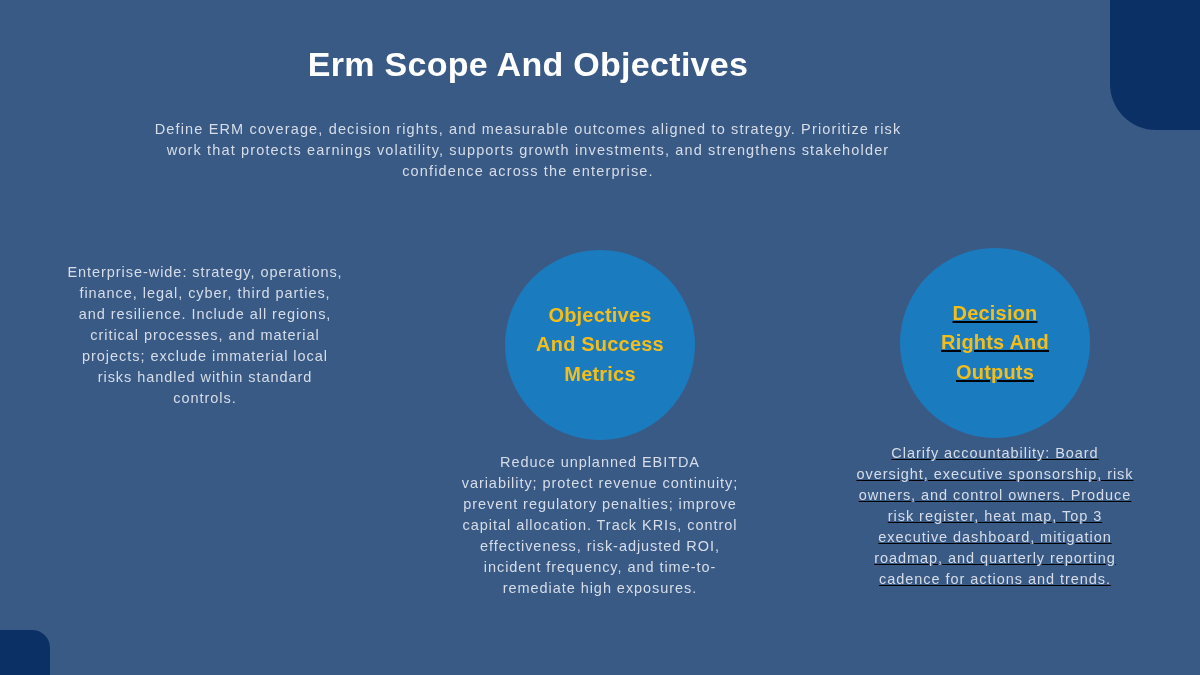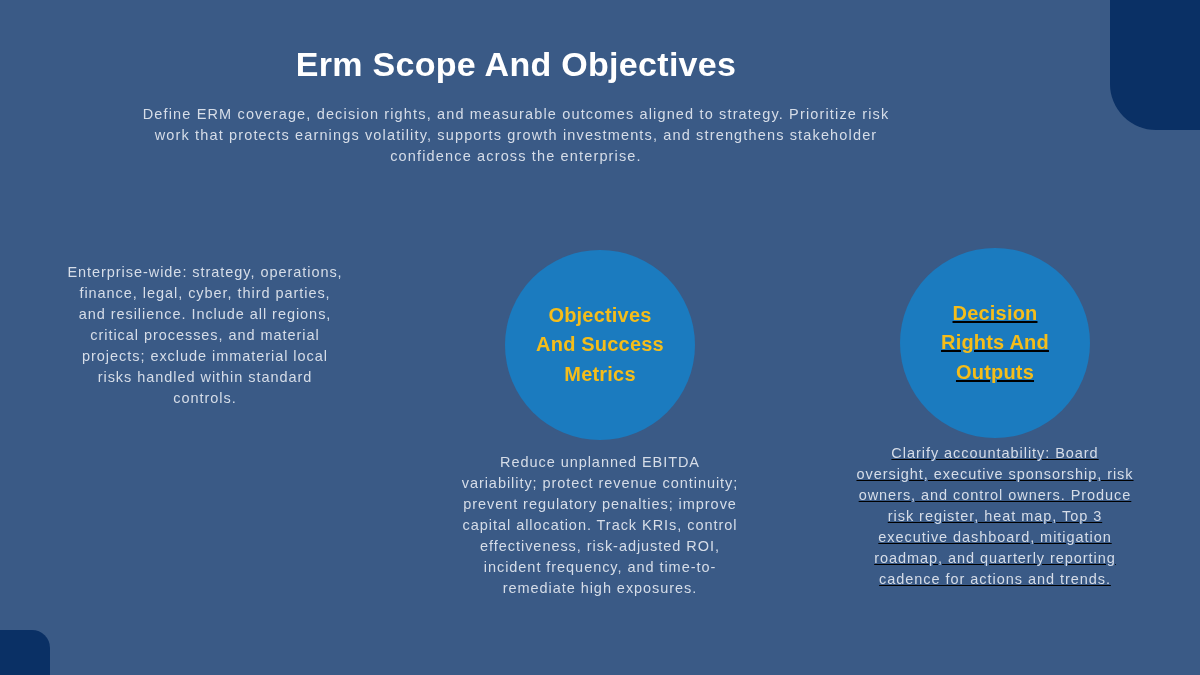--- a/index.html
+++ b/index.html
@@ -43,36 +43,36 @@
     width: 50px;
     height: 45px;
     background: #0a3065;
     border-top-right-radius: 18px;
   }
 
   
   .header {
     position: absolute;
     top: 44px;
-    left: 4px;
+    left: 16px;
     width: 988px;
     text-align: center;
     padding-left: 36px;
   }
 
   .slide-title {
     font-size: 34px;
     font-weight: bold;
     color: #ffffff;
     letter-spacing: 0.3px;
     line-height: 1.2;
   }
 
   .slide-subtitle {
-    margin: 19px auto 0;
+    margin: 34px auto 0;
     width: 760px;
     font-size: 14.5px;
     line-height: 21px;
     color: #d6dde8;
     letter-spacing: 1.15px;
     text-align: center;
   }
 
   
   .columns {

